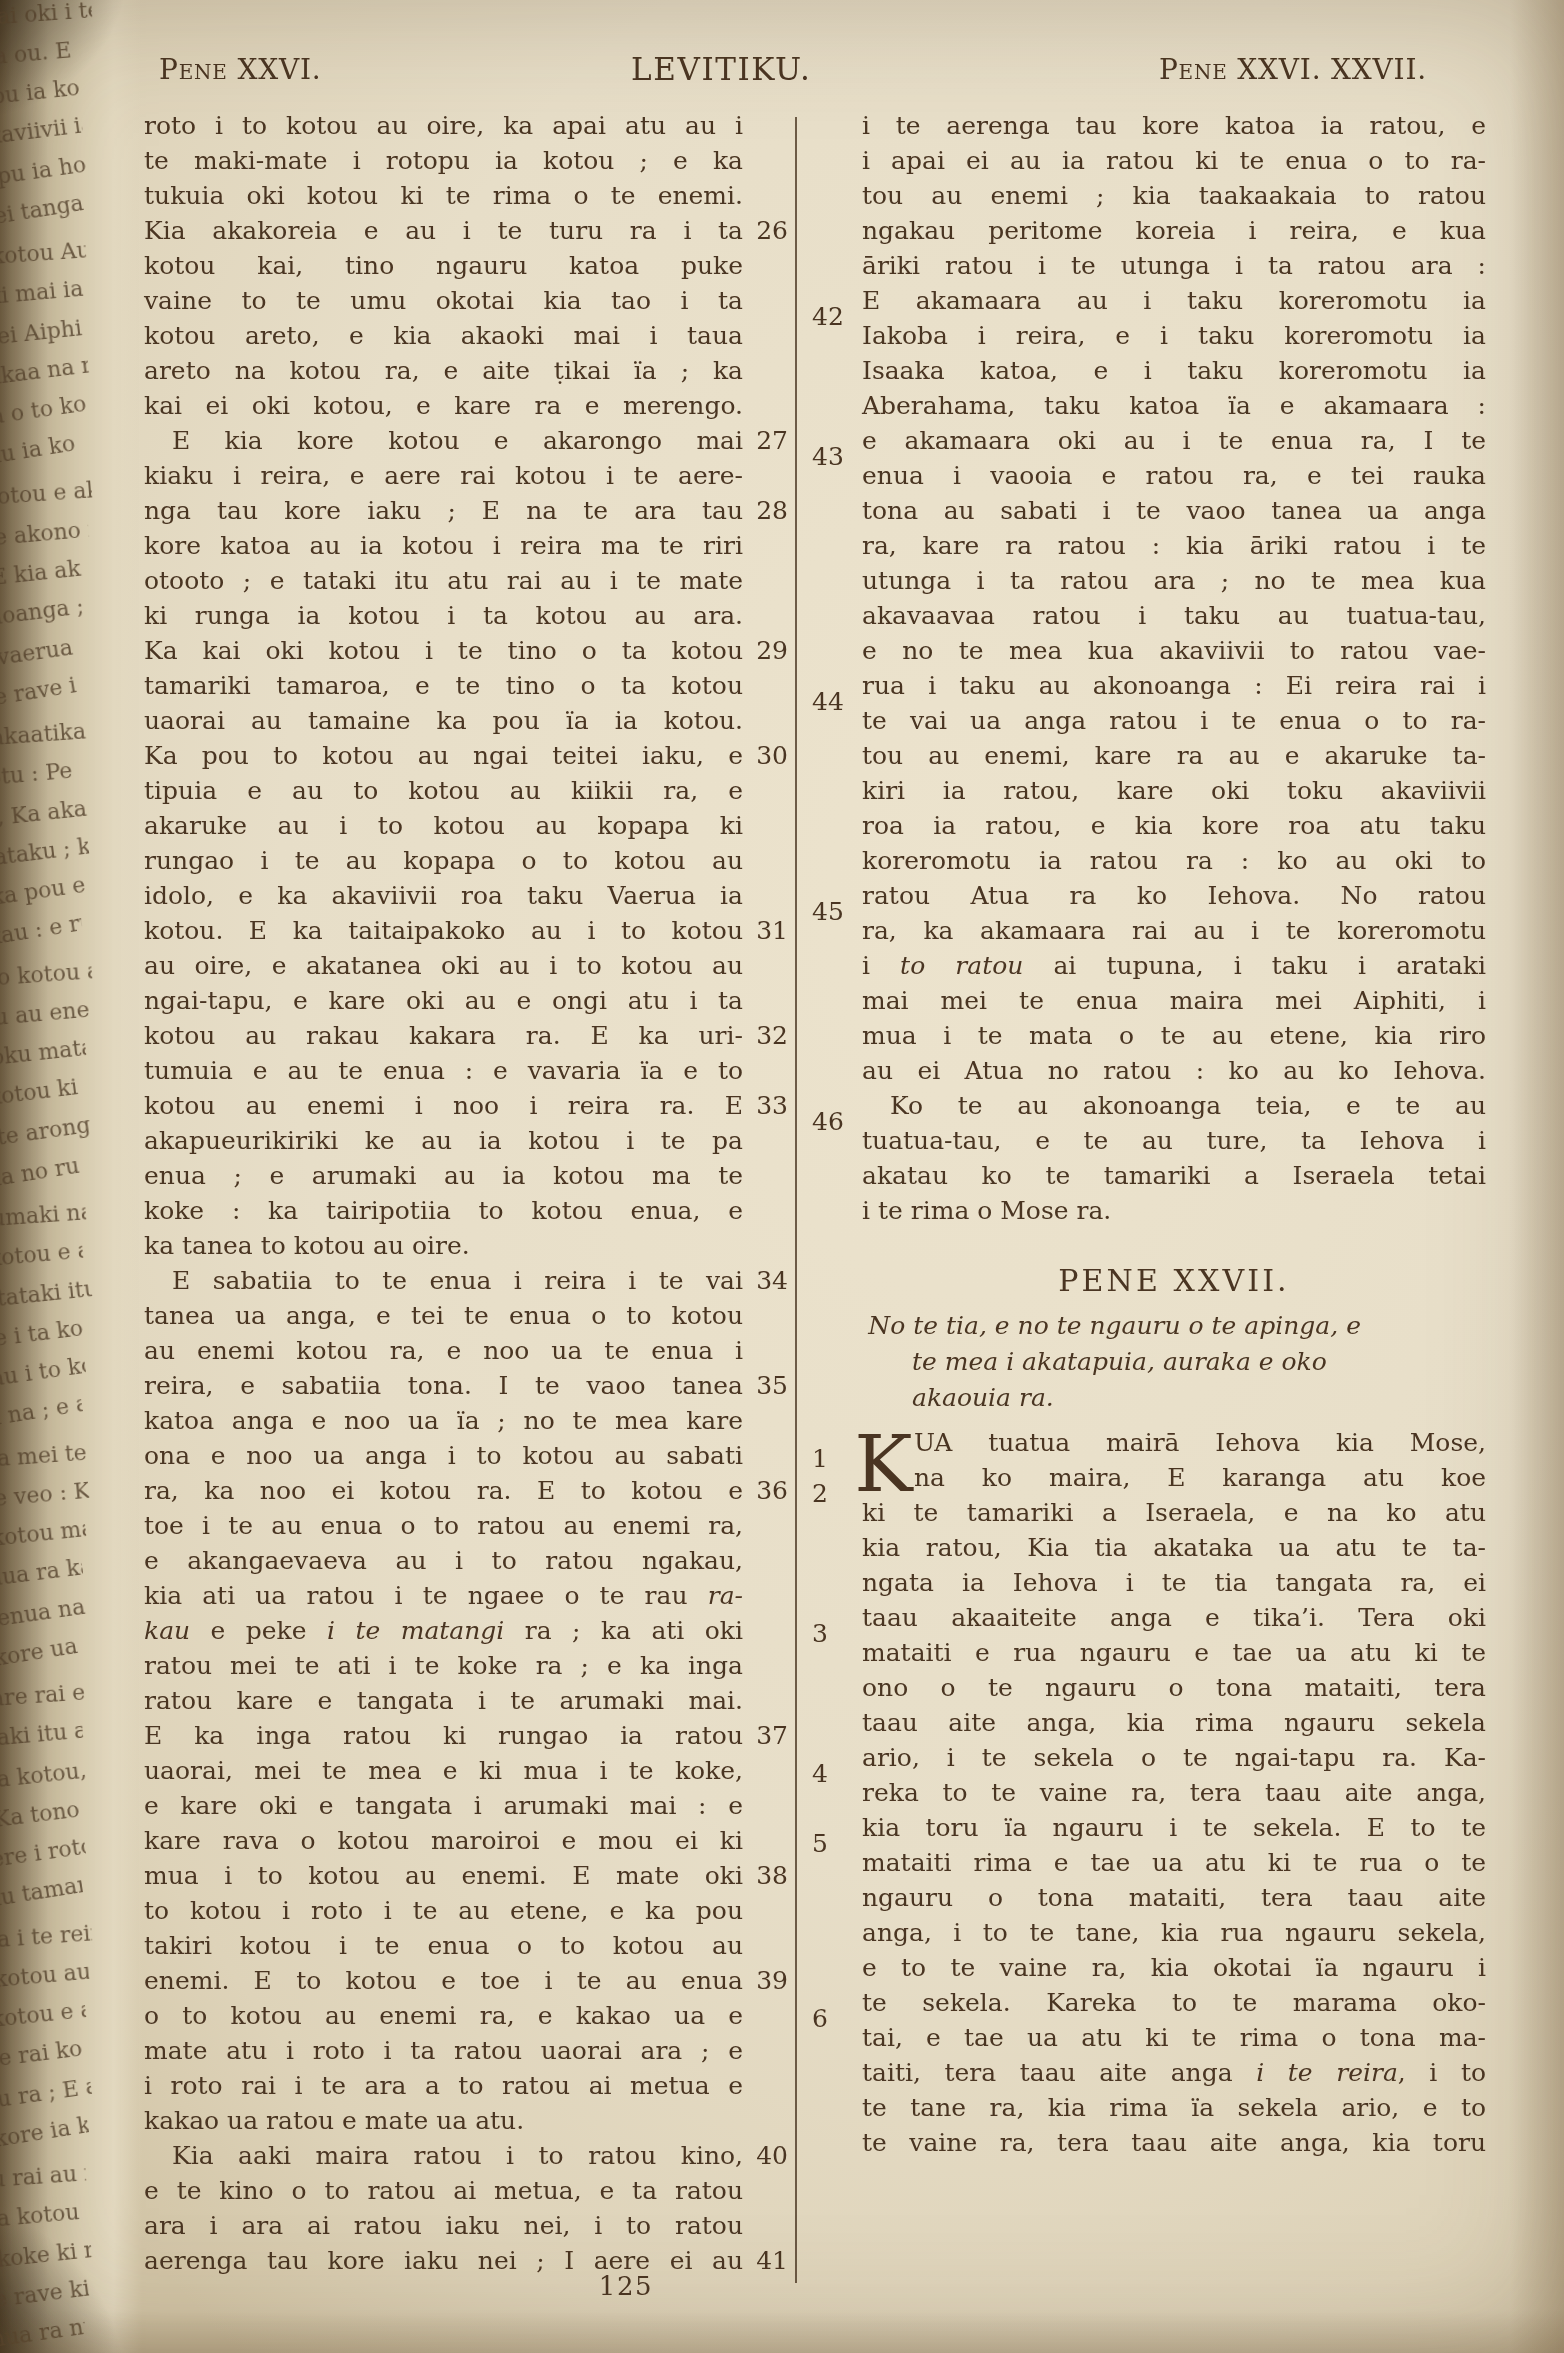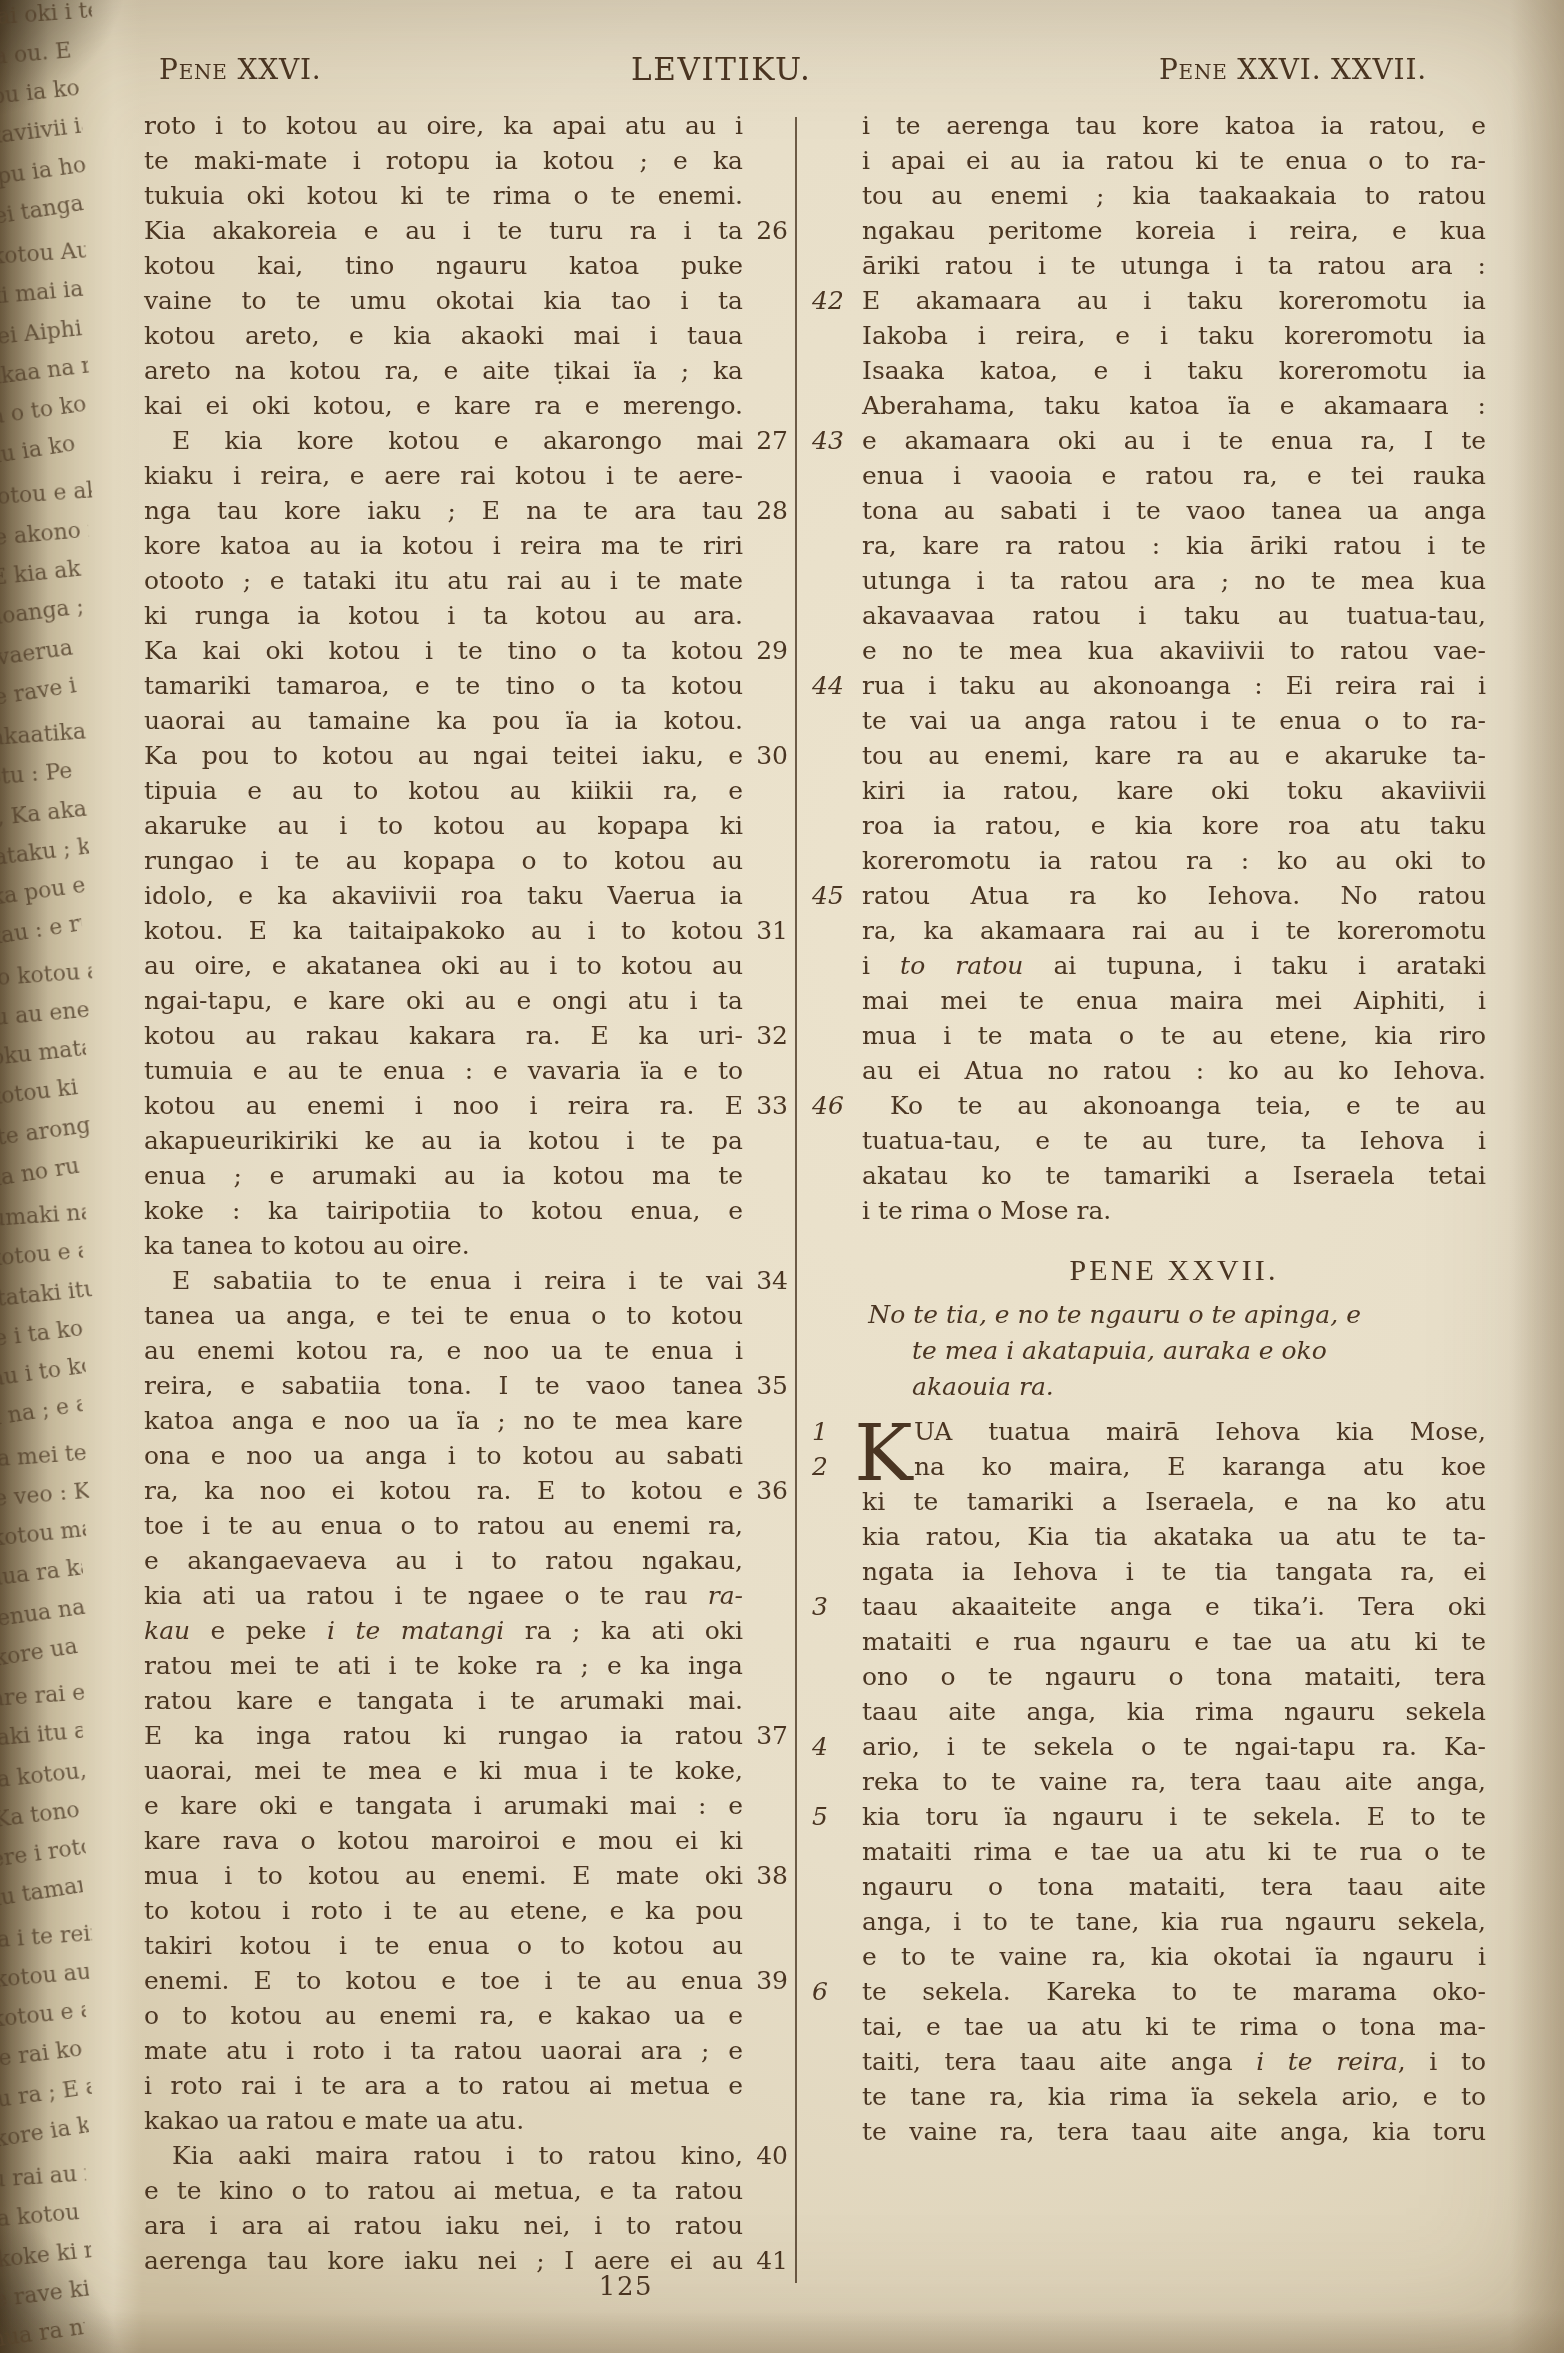--- a/index.html
+++ b/index.html
@@ -40,23 +40,23 @@
 
   .col{position:absolute;font-size:25px;}
   .col-left{left:144px;top:108px;width:599px;}
   .col-right{left:862px;top:108px;width:624px;}
   .line{position:relative;height:35px;line-height:35px;text-align:justify;text-align-last:justify;}
   .line.ind{padding-left:28px;}
   .line.end{text-align-last:left;}
   .line.dc{padding-left:52px;}
   .line i{font-style:italic;}
   .vn-r{position:absolute;right:-45px;top:0;width:44px;text-align:right;text-align-last:right;}
-  .vn-l{position:absolute;left:-50px;top:0;width:45px;text-align:center;text-align-last:left;font-style:italic;}
+  .vn-l{position:absolute;left:-50px;top:16px;width:45px;text-align:center;text-align-last:left;}
   .dropcap{position:absolute;left:-7.8px;top:0px;font-size:78px;line-height:1;}
-  .ch-head{height:47px;line-height:49px;margin-top:17px;margin-bottom:4.7px;text-align:center;text-align-last:center;font-size:30px;letter-spacing:3.1px;font-family:Liberation Serif, serif;}
+  .ch-head{height:47px;line-height:49px;margin-top:28px;margin-bottom:4.7px;text-align:center;text-align-last:center;font-size:30px;letter-spacing:3.1px;}
   .sum-line{position:relative;height:36px;line-height:36px;font-style:italic;text-align:left;text-align-last:left;padding-left:50px;padding-right:9.4px;}
   .sum-line.first{padding-left:6.3px;}
   .sum-gap{height:9.4px;}
   .pagenum{position:absolute;left:548px;top:2271px;width:156px;text-align:center;font-size:26px;letter-spacing:1.6px;}
 </style>
 </head>
 <body>
 
 <div class="photo">
   <div class="spine">

